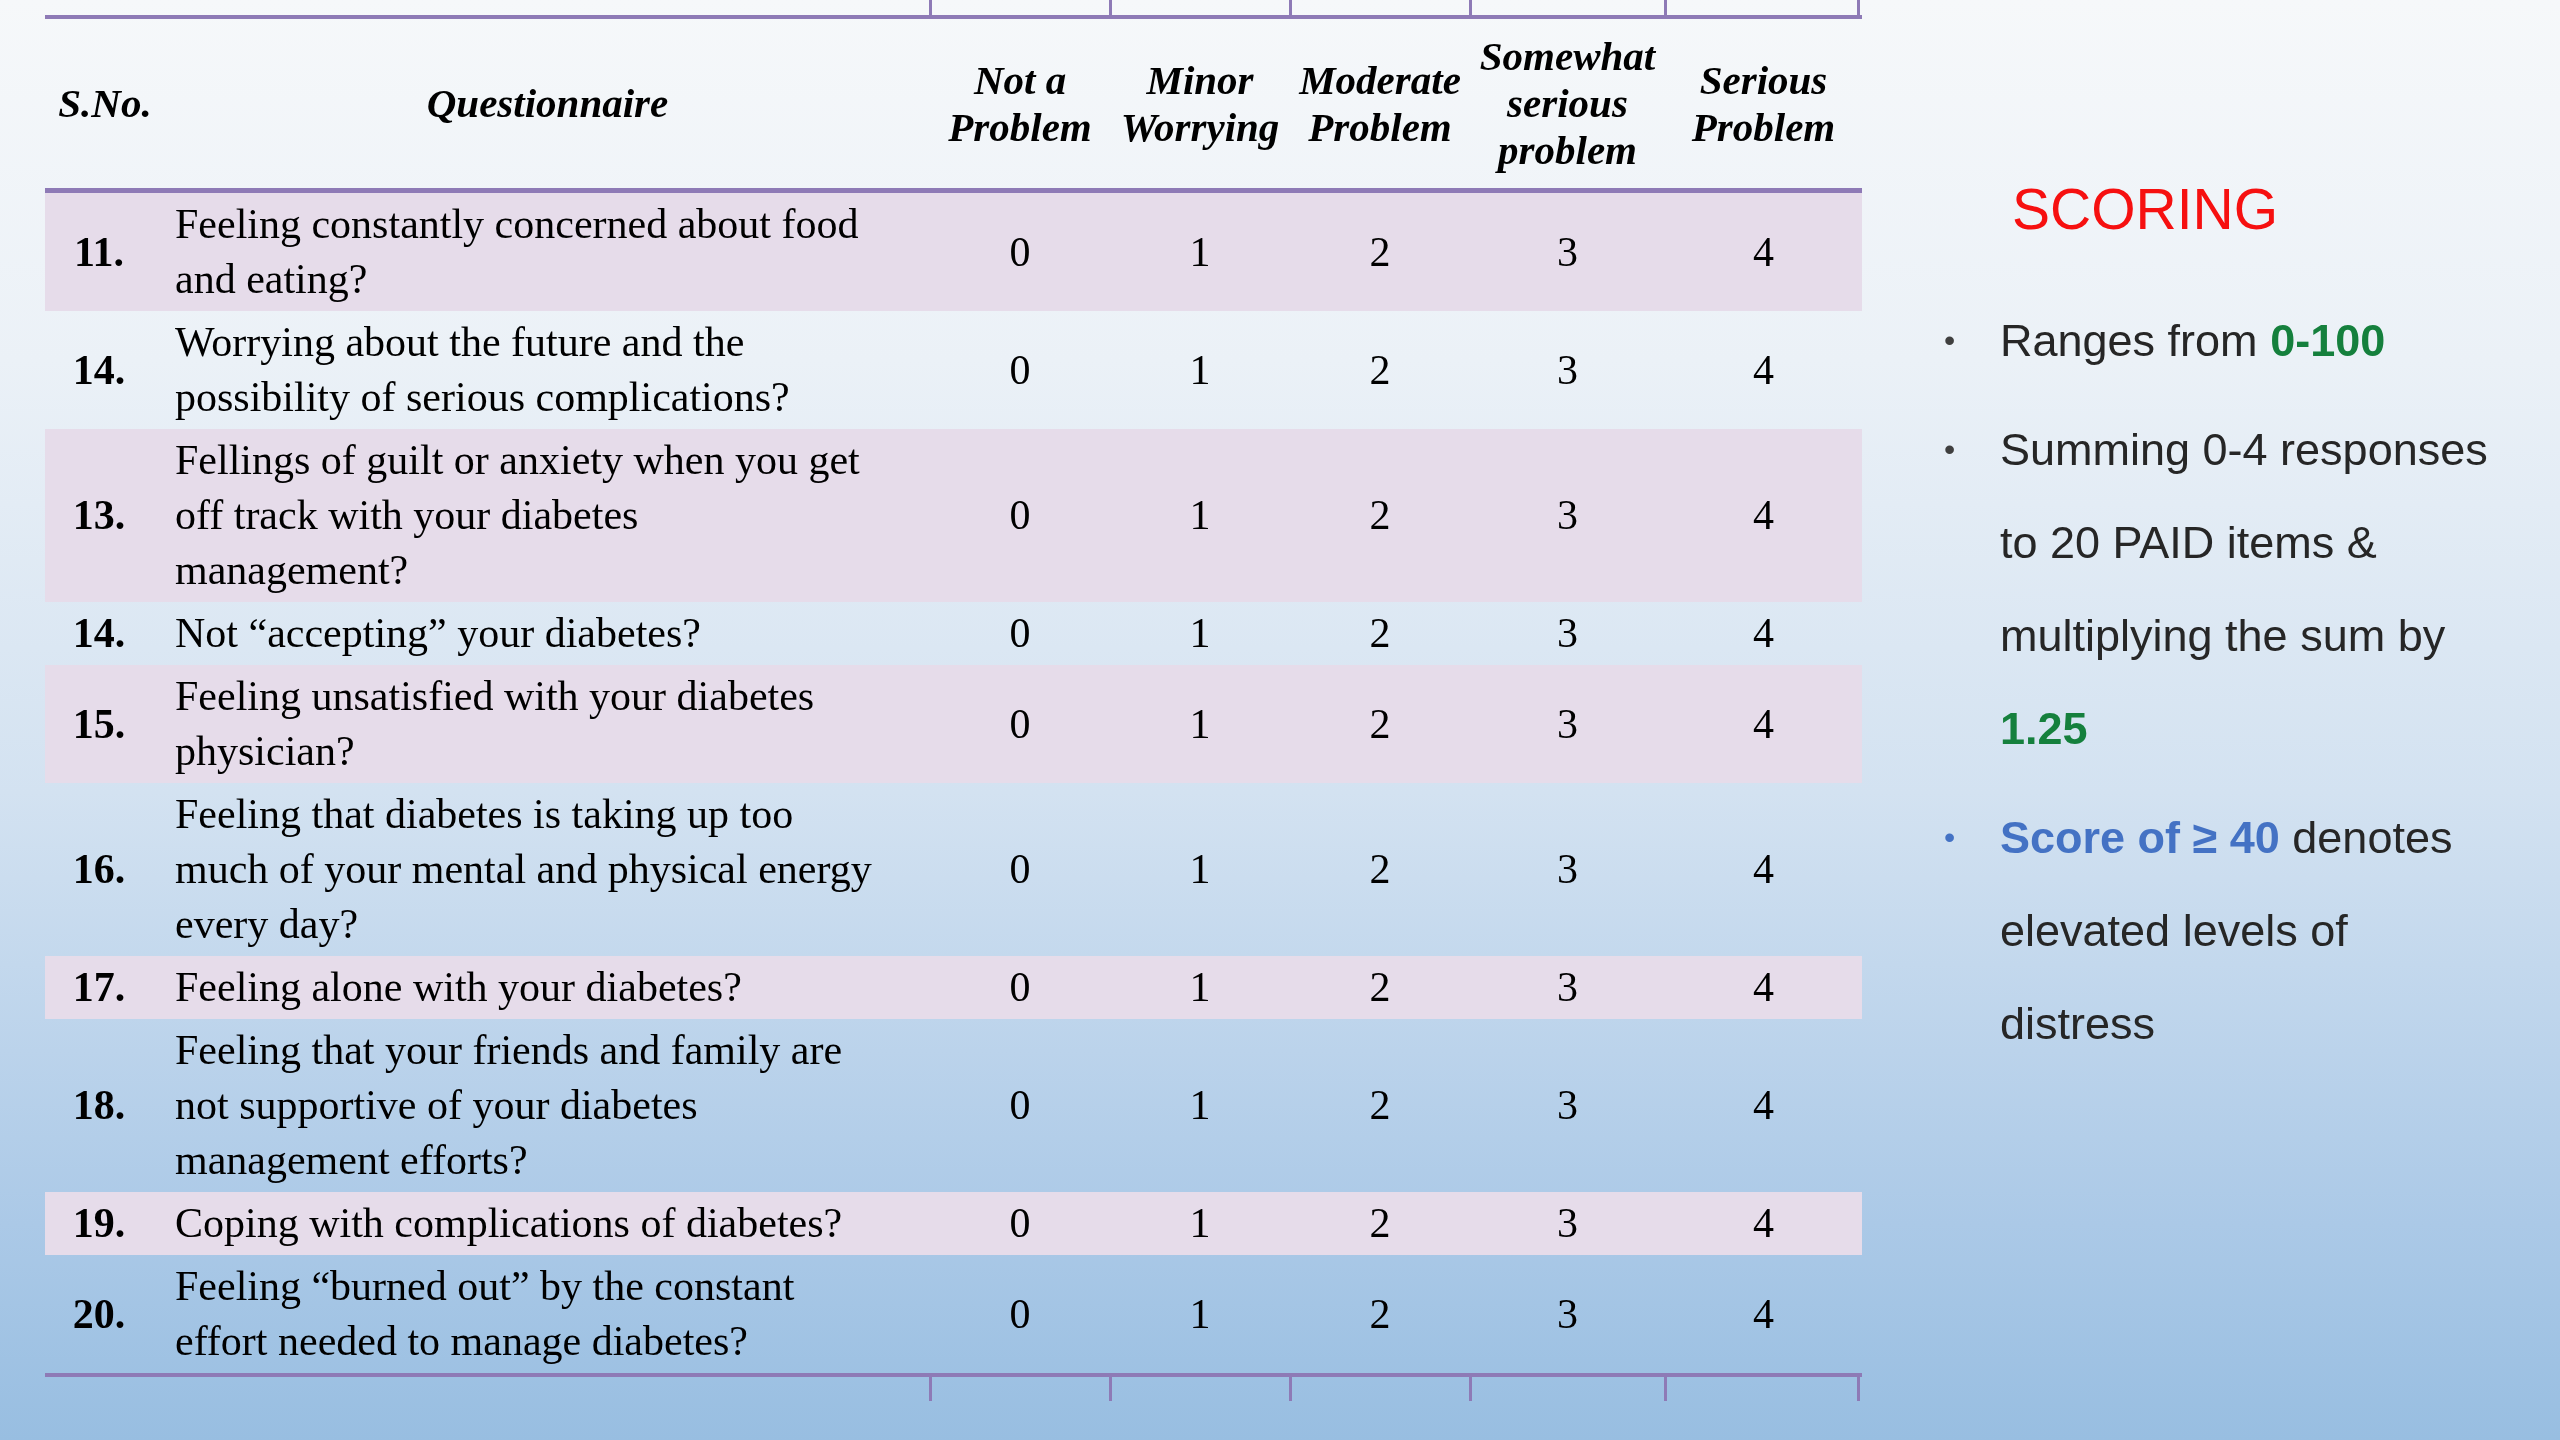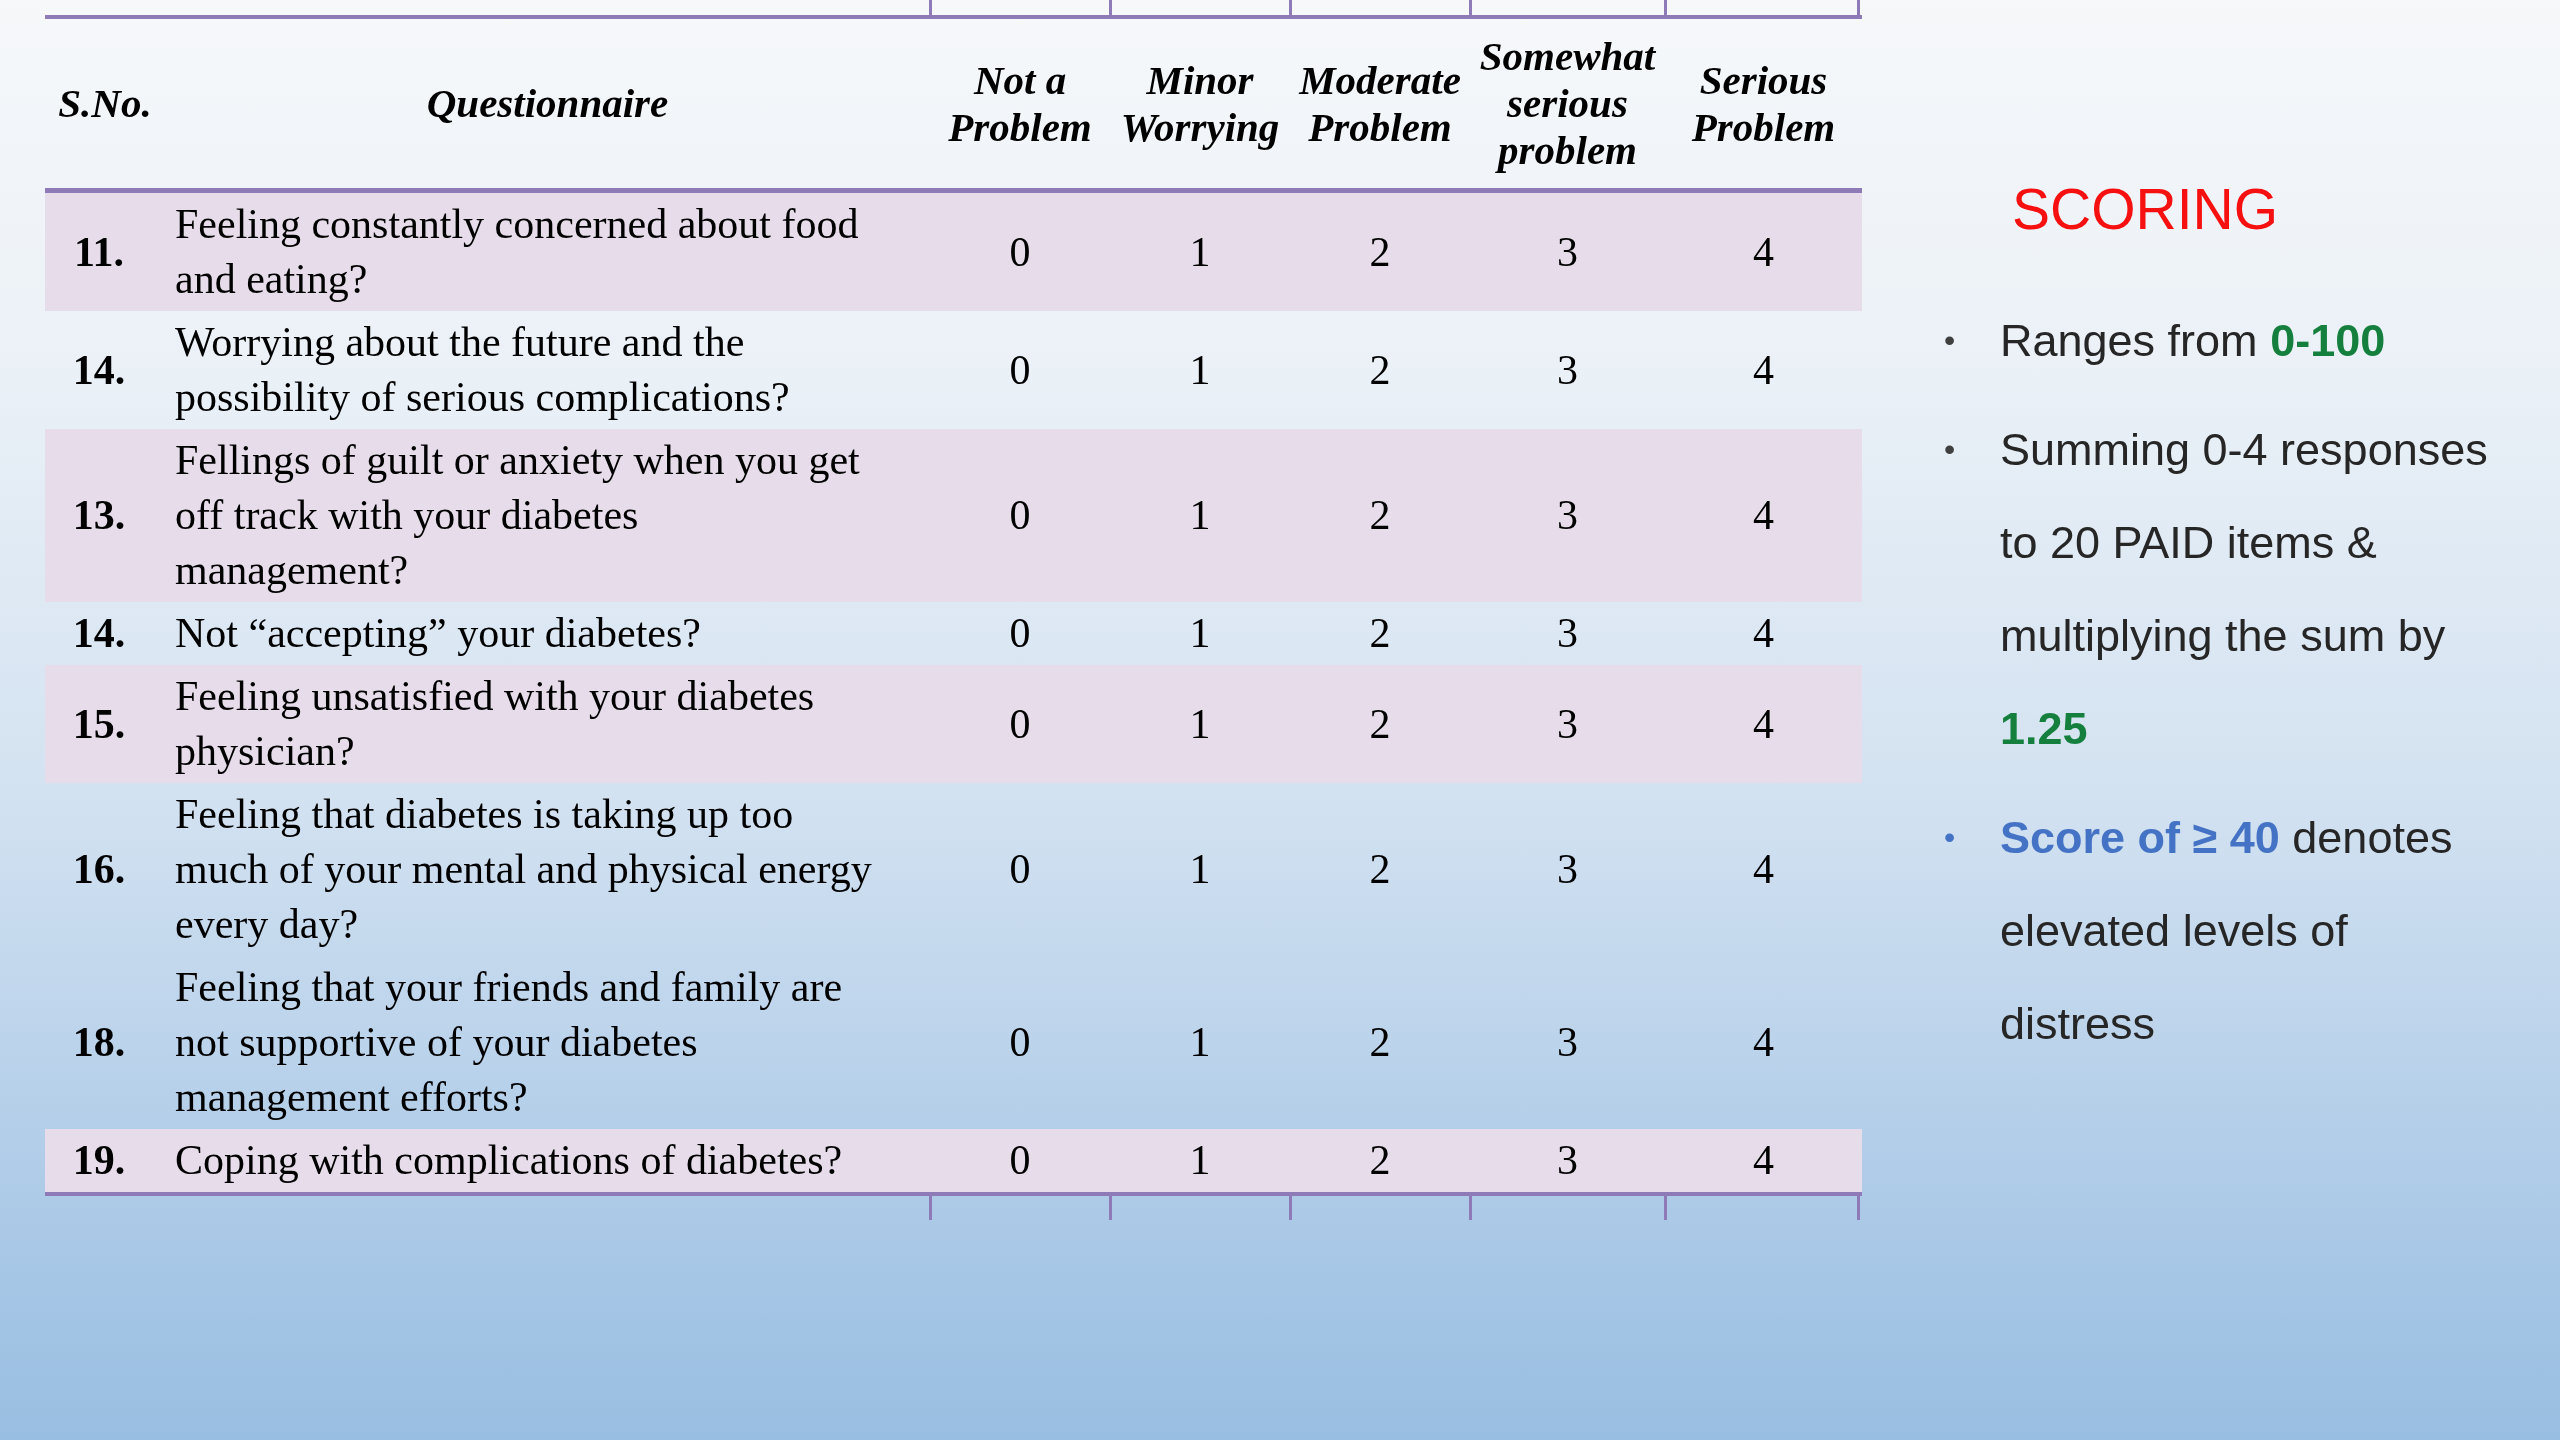--- a/index.html
+++ b/index.html
@@ -145,32 +145,50 @@
         </tr>
         <tr>
           <td class="sno">16.</td>
           <td class="question">Feeling that diabetes is taking up too much of your mental and physical energy every day?</td>
           <td class="val">0</td>
           <td class="val">1</td>
           <td class="val">2</td>
           <td class="val">3</td>
           <td class="val">4</td>
         </tr>
+        <tr class="shaded">
+          <td class="sno">17.</td>
+          <td class="question">Feeling alone with your diabetes?</td>
+          <td class="val">0</td>
+          <td class="val">1</td>
+          <td class="val">2</td>
+          <td class="val">3</td>
+          <td class="val">4</td>
+        </tr>
         <tr>
           <td class="sno">18.</td>
           <td class="question">Feeling that your friends and family are not supportive of your diabetes management efforts?</td>
           <td class="val">0</td>
           <td class="val">1</td>
           <td class="val">2</td>
           <td class="val">3</td>
           <td class="val">4</td>
         </tr>
         <tr class="shaded">
           <td class="sno">19.</td>
           <td class="question">Coping with complications of diabetes?</td>
+          <td class="val">0</td>
+          <td class="val">1</td>
+          <td class="val">2</td>
+          <td class="val">3</td>
+          <td class="val">4</td>
+        </tr>
+        <tr>
+          <td class="sno">20.</td>
+          <td class="question">Feeling “burned out” by the constant effort needed to manage diabetes?</td>
           <td class="val">0</td>
           <td class="val">1</td>
           <td class="val">2</td>
           <td class="val">3</td>
           <td class="val">4</td>
         </tr>
       </tbody>
   </table>
 
   <div class="tick-strip bottom">

